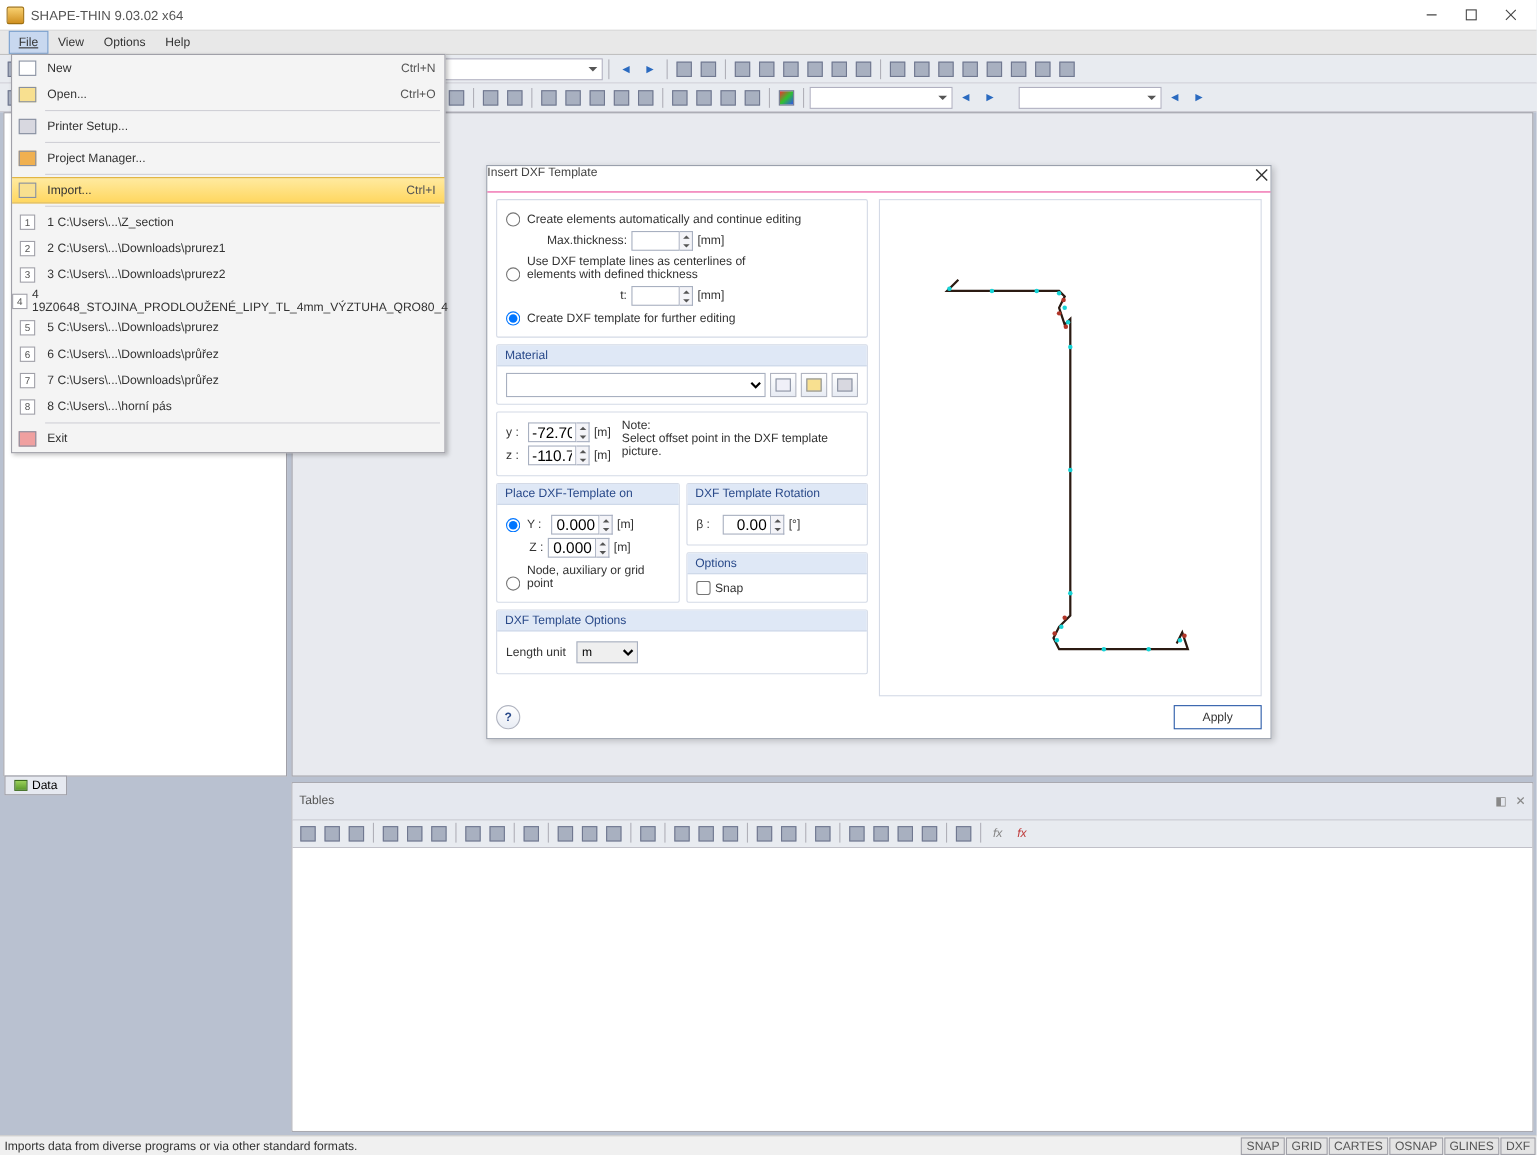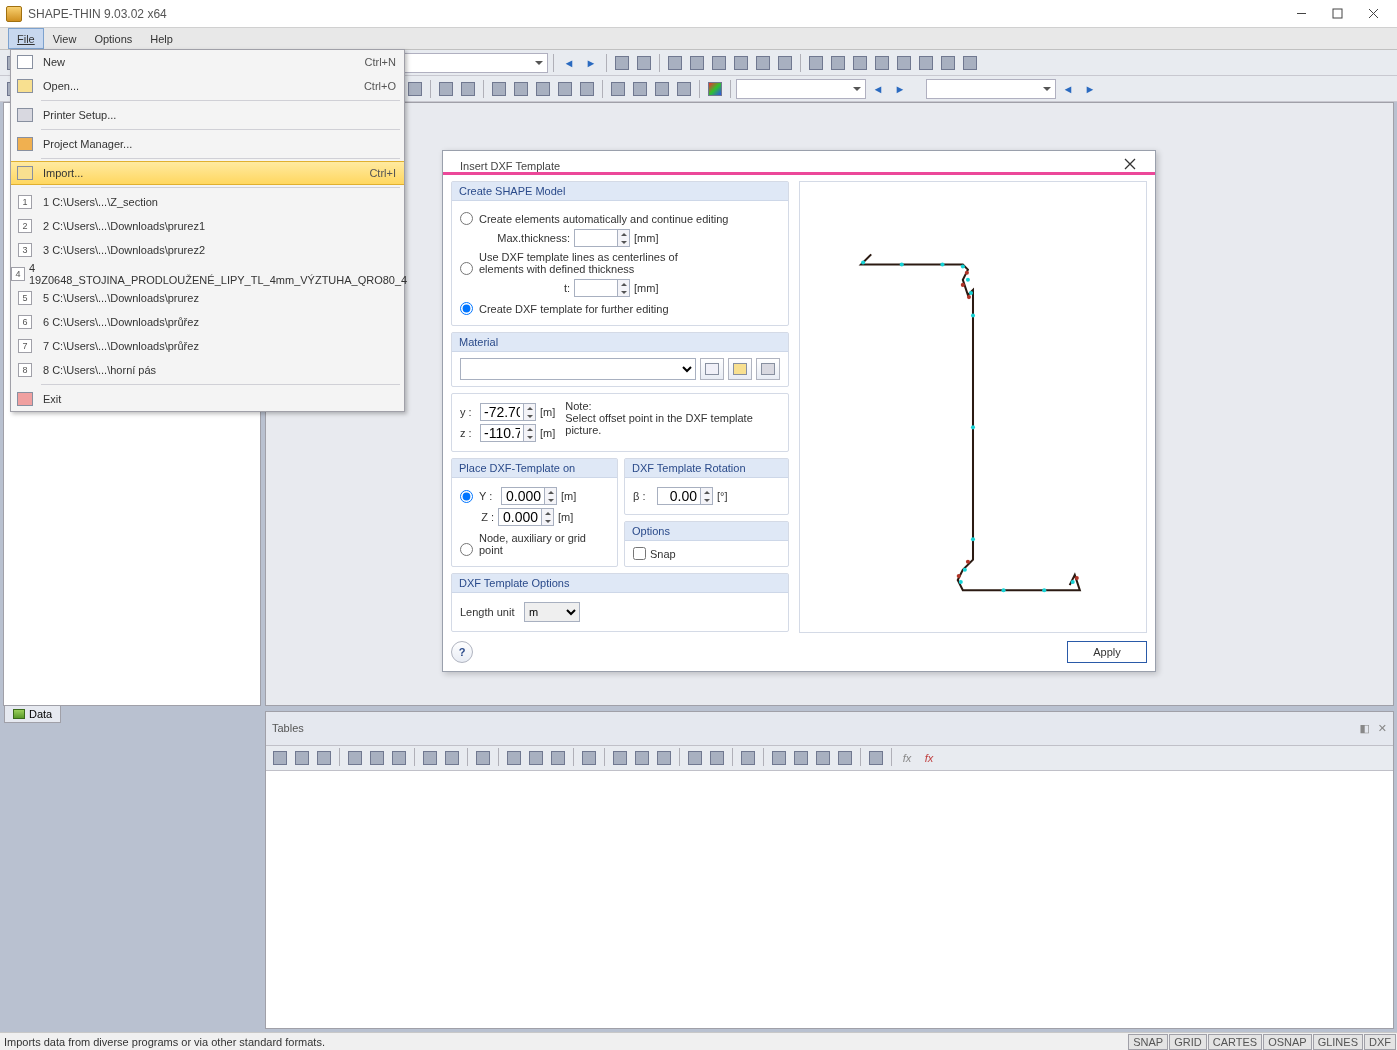--- a/index.html
+++ b/index.html
@@ -44,21 +44,21 @@
 .dropdown .row .iconcol { width: 28px; display: flex; align-items: center; justify-content: center; }
 .dropdown .row .iconcol .ic { width: 16px; height: 14px; border: 1px solid #8890a0; background: #fff; }
 .dropdown .row .label { flex: 1; padding-left: 4px; color: #333; }
 .dropdown .row .accel { color: #555; }
 .dropdown .sep { height: 1px; background: #d0d0d6; margin: 2px 4px 2px 30px; }
 .dropdown .row.hl { background: linear-gradient(#ffeaa0,#ffd760); border-top: 1px solid #e0b030; border-bottom: 1px solid #e0b030; }
 .dropdown .row .num { width: 14px; height: 14px; border: 1px solid #a0a0a8; background: #fff; font-size: 9px; display:flex;align-items:center;justify-content:center;color:#555; }
 
 
 .dialog { position: absolute; left: 442px; top: 150px; width: 714px; height: 522px; background: #fff; border: 1px solid #9aa0ac; box-shadow: 2px 2px 6px rgba(0,0,0,.2); z-index: 40; display: flex; flex-direction: column; }
-.dialog .dtitle { height: 24px; display: flex; align-items: flex-end; padding: 0 17px; color: #444; border-bottom: 3px solid #ec4899; }
+.dialog .dtitle { height: 24px; display: flex; align-items: flex-start; padding: 0 0; color: #444; border-bottom: 1px solid #ec4899; }
 .dialog .dtitle .sp { flex:1; }
 .dialog .dtitle .close { width: 16px; height: 16px; display:flex;align-items:center;justify-content:center; }
 .dialog .dbody { flex:1; display: flex; padding: 6px 8px 4px 8px; gap: 10px; }
 .leftcol { width: 338px; display: flex; flex-direction: column; gap: 6px; }
 .rightcol { flex:1; display: flex; flex-direction: column; }
 .group { border: 1px solid #d4dae6; border-radius: 2px; }
 .group .ghdr { background: #dfe8f6; color: #2a4a8a; font-size: 11px; padding: 3px 7px; border-bottom: 1px solid #cdd7e8; }
 .group .gbody { padding: 6px 8px; font-size: 11px; color: #333; }
 .radiorow { display: flex; align-items: flex-end; gap: 6px; margin: 4px 0; }
 .radiorow input { margin-top: 1px; }
@@ -572,21 +572,20 @@
     <span class="sp"></span>
     <span class="close">
         <svg width="12" height="12" viewBox="0 0 12 12">
           <path d="M1 1l10 10M11 1L1 11" stroke="#333" stroke-width="1.3"></path>
         </svg>
       </span>
   </div>
   <div class="dbody">
     <div class="leftcol">
       <div class="group">
-        <div class="ghdr">Create SHAPE Model</div>
         <div class="gbody">
           <div class="radiorow">
               <input type="radio" name="cm" style="">
               <span>Create elements automatically and continue editing</span>
             </div>
           <div class="numline">
               <span class="lblw">Max.thickness:</span>
             <div class="spin">
                 <input type="text" value="" style="">
                 <div class="arrows">

